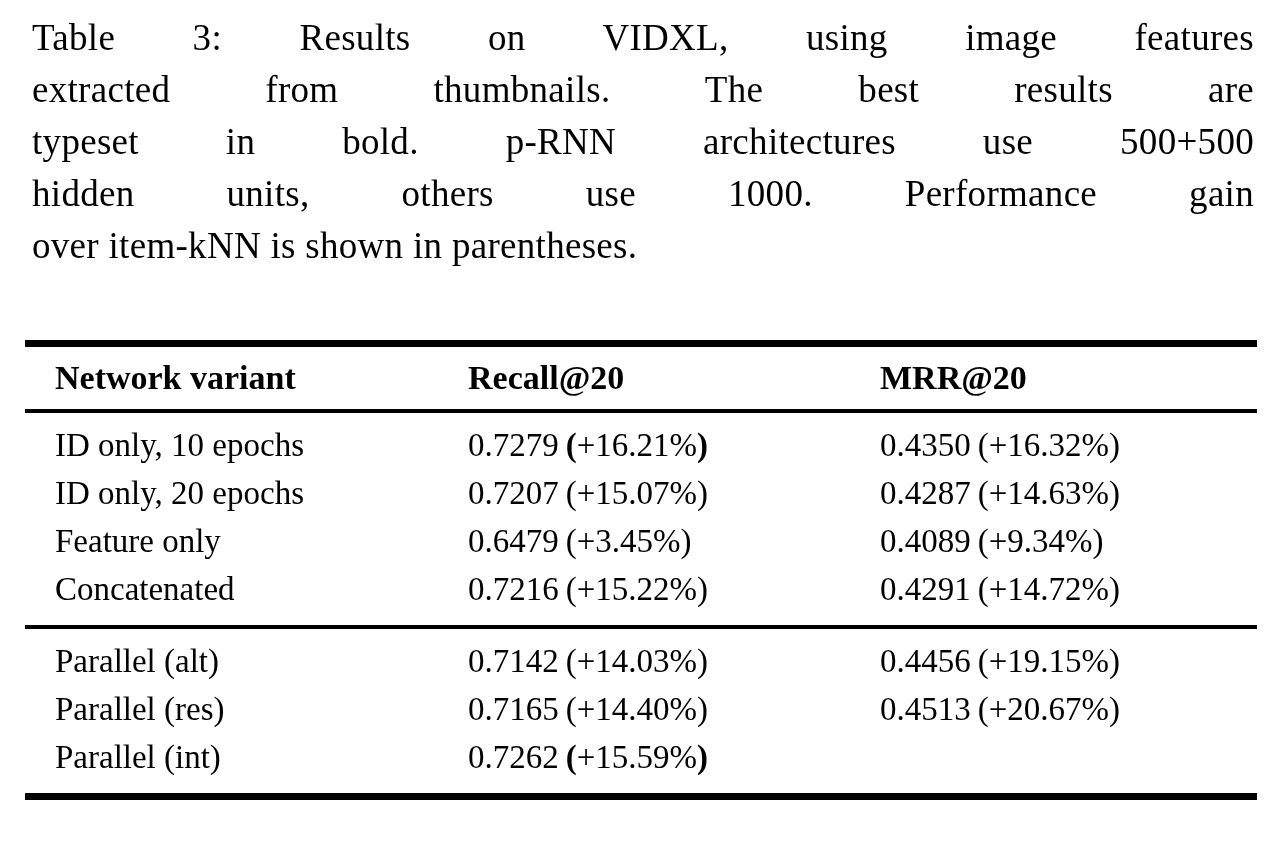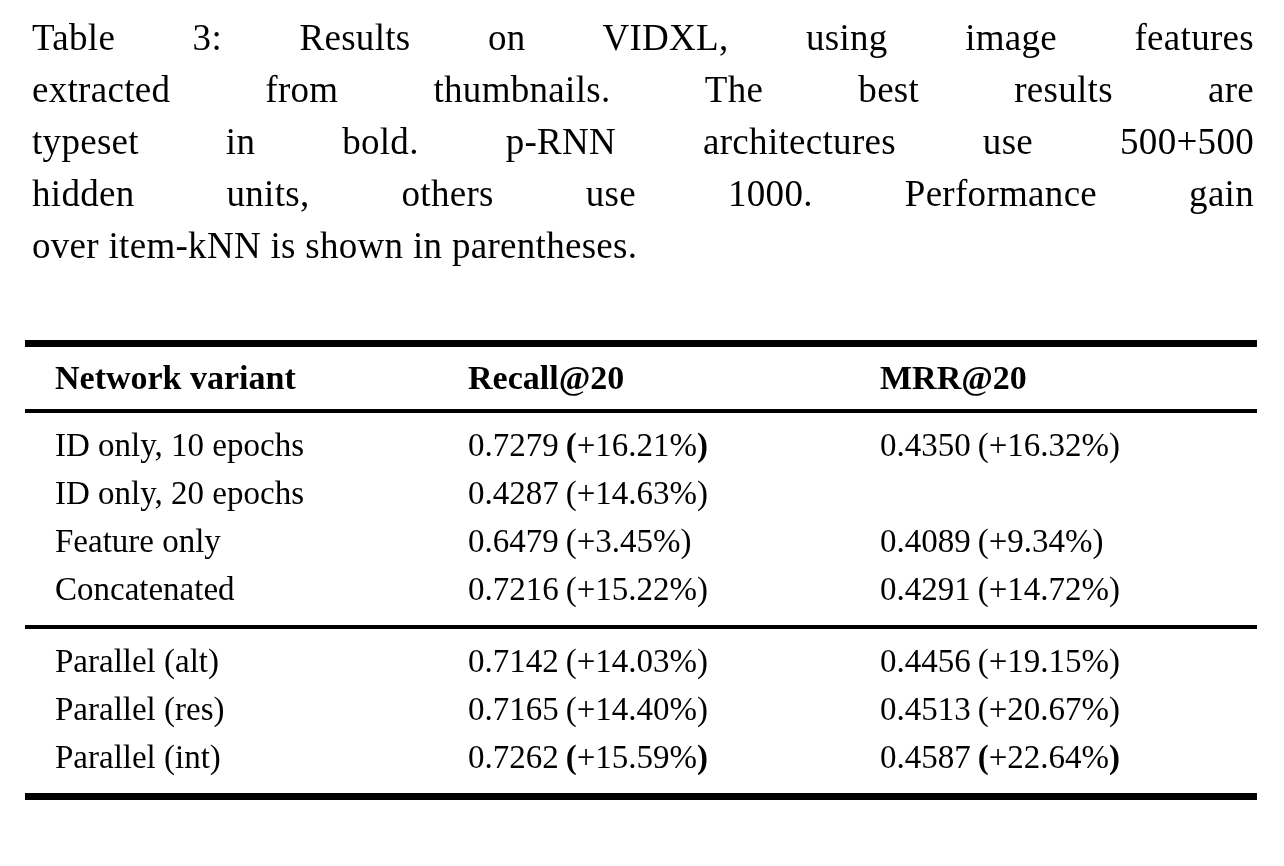--- a/index.html
+++ b/index.html
@@ -103,20 +103,21 @@
     <div class="rule mid"></div>
 
     <div class="group" id="group-0">
         <div class="trow">
           <div class="cell c1">ID only, 10 epochs</div>
           <div class="cell metric boldcell"><span class="val">0.7279</span><span class="gain"><span class="paren">(</span><span class="inner">+16.21%</span><span class="paren">)</span></span></div>
           <div class="cell metric"><span class="val">0.4350</span><span class="gain">(+16.32%)</span></div>
         </div>
         <div class="trow">
           <div class="cell c1">ID only, 20 epochs</div>
+          <div class="cell metric"><span class="val">0.7207</span><span class="gain">(+15.07%)</span></div>
           <div class="cell metric"><span class="val">0.4287</span><span class="gain">(+14.63%)</span></div>
         </div>
         <div class="trow">
           <div class="cell c1">Feature only</div>
           <div class="cell metric"><span class="val">0.6479</span><span class="gain">(+3.45%)</span></div>
           <div class="cell metric"><span class="val">0.4089</span><span class="gain">(+9.34%)</span></div>
         </div>
         <div class="trow">
           <div class="cell c1">Concatenated</div>
           <div class="cell metric"><span class="val">0.7216</span><span class="gain">(+15.22%)</span></div>
@@ -133,20 +134,19 @@
           <div class="cell metric"><span class="val">0.4456</span><span class="gain">(+19.15%)</span></div>
         </div>
         <div class="trow">
           <div class="cell c1">Parallel (res)</div>
           <div class="cell metric"><span class="val">0.7165</span><span class="gain">(+14.40%)</span></div>
           <div class="cell metric"><span class="val">0.4513</span><span class="gain">(+20.67%)</span></div>
         </div>
         <div class="trow">
           <div class="cell c1">Parallel (int)</div>
           <div class="cell metric boldcell"><span class="val">0.7262</span><span class="gain"><span class="paren">(</span><span class="inner">+15.59%</span><span class="paren">)</span></span></div>
-          <div class="cell metric boldcell"><span class="val">0.4587</span><span class="gain"><span class="paren">(</span><span class="inner">+22.64%</span><span class="paren">)</span></span></div>
         </div>
       </div>
 
     <div class="rule thick"></div>
   </div>
 
 </div>
 
 </body></html>

